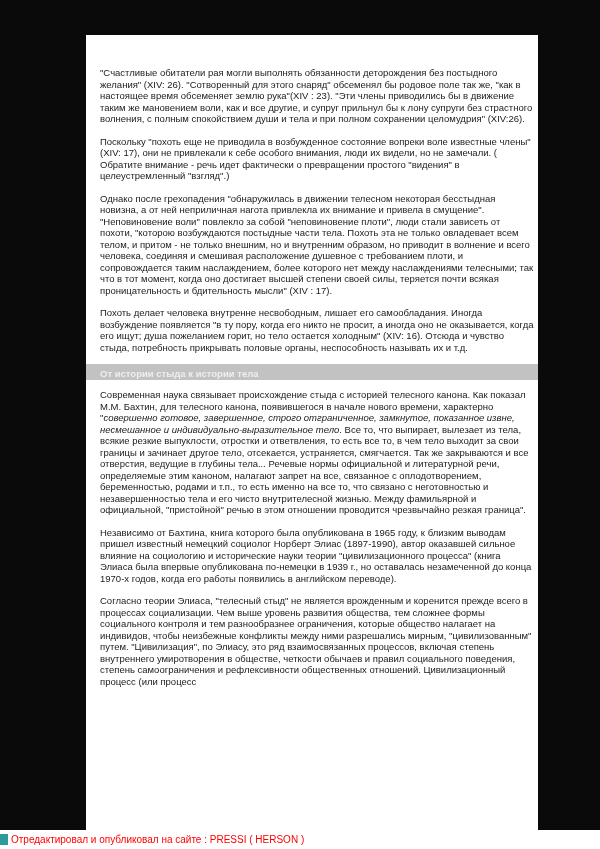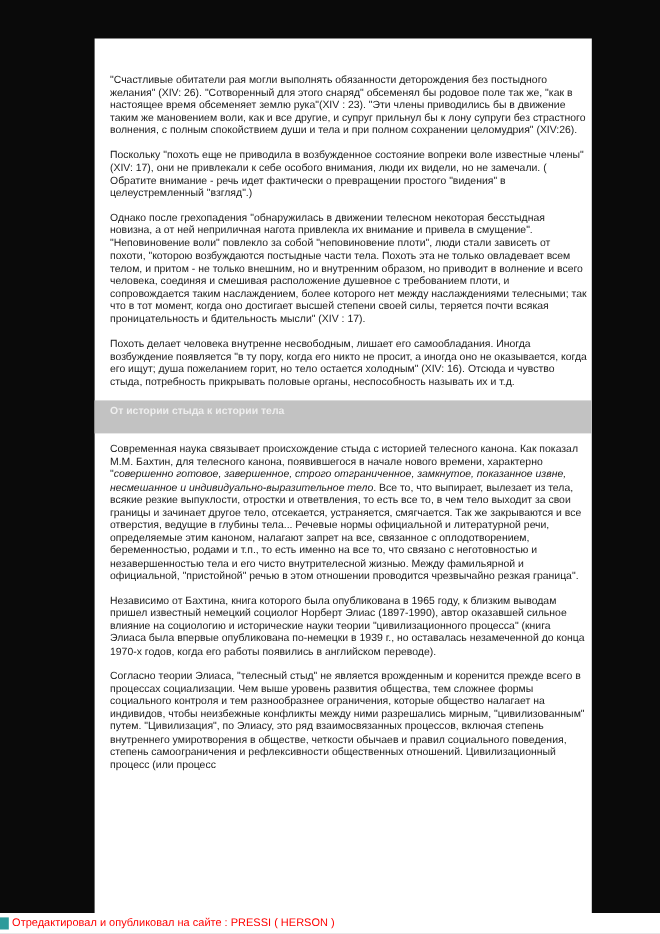--- a/index.html
+++ b/index.html
@@ -26,21 +26,21 @@
     margin: 0 0 11px 0;
     font-size: 9.5px;
     line-height: 11.5px;
     color: #1a1a1a;
     text-align: left;
   }
   .paper p em { }
   .section-bar {
     background: #c2c2c2;
     margin: 6px -4px 9px -14px;
-    padding: 2px 4px 16px 14px;
+    padding: 2px 4px 2px 14px;
     height: 12px;
     line-height: 12px;
   }
   .section-bar span {
     font-size: 9.5px;
     font-weight: bold;
     color: #efefef;
   }
   .footer-bar {
     position: absolute;

